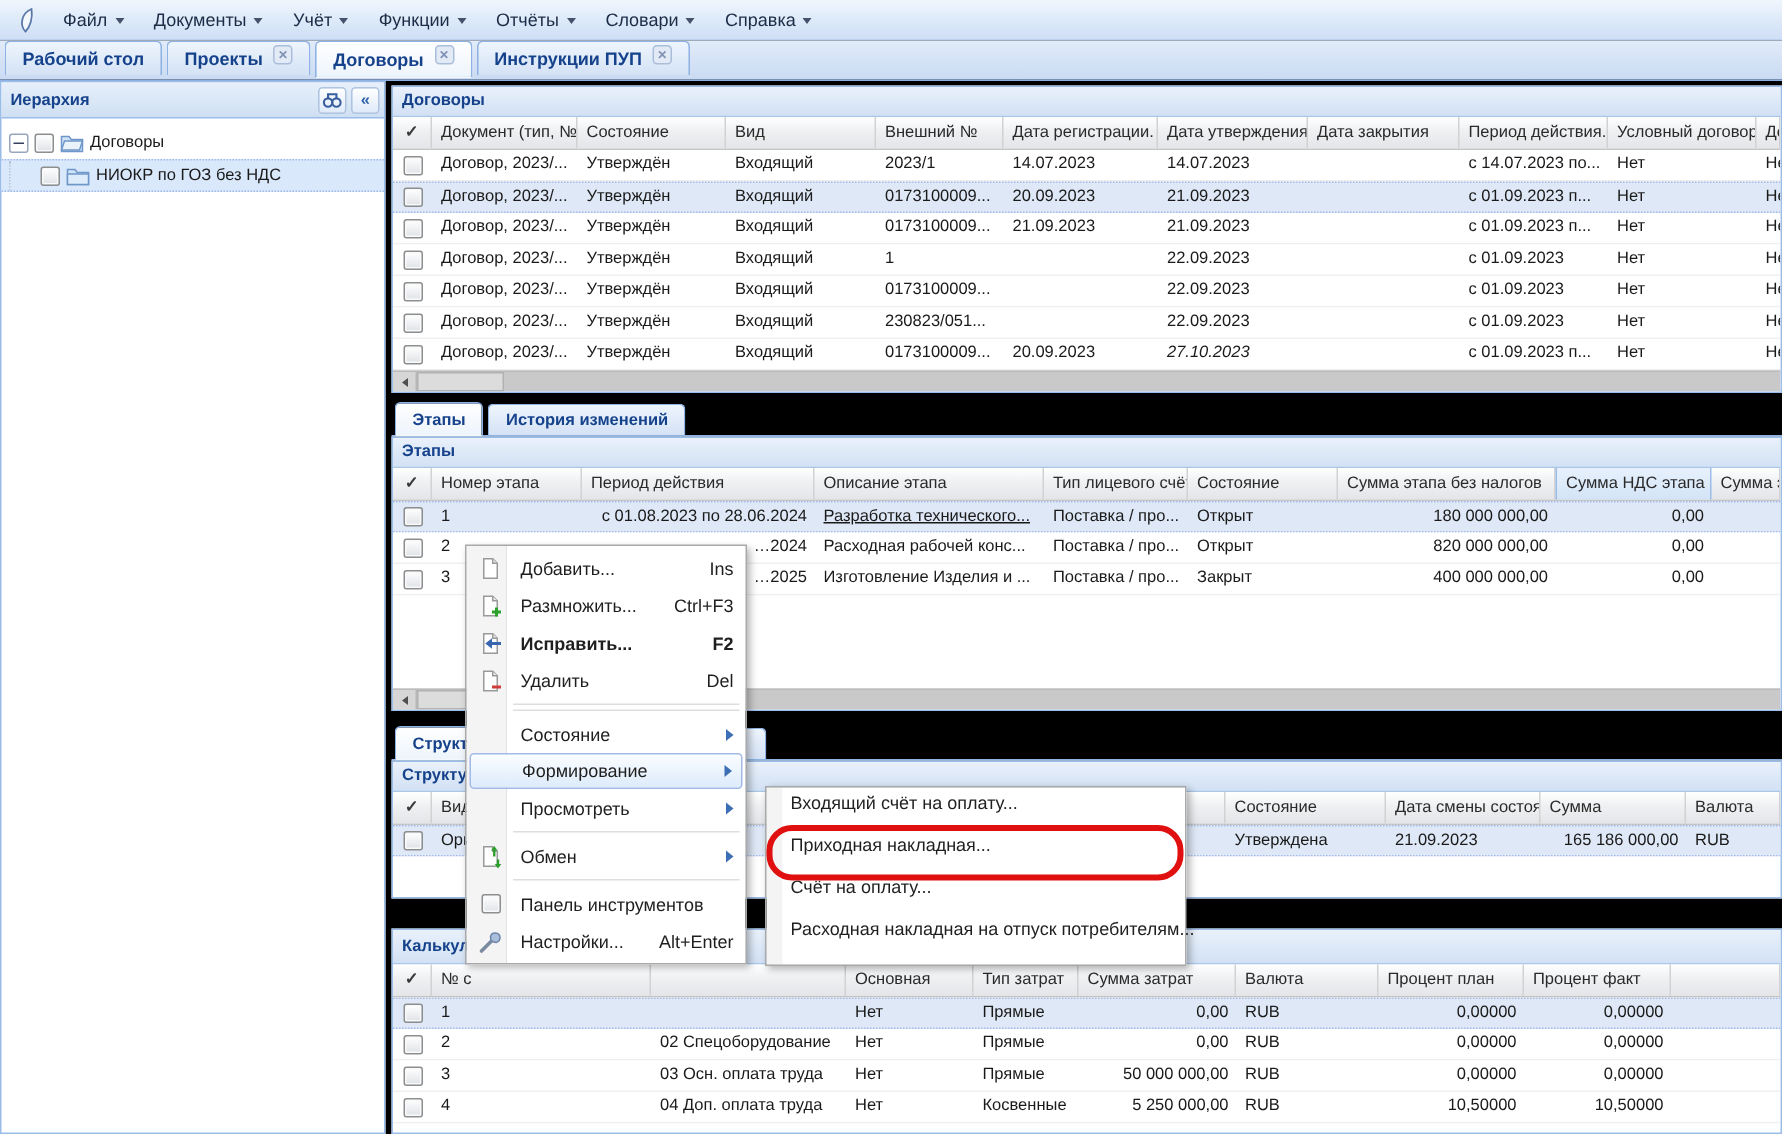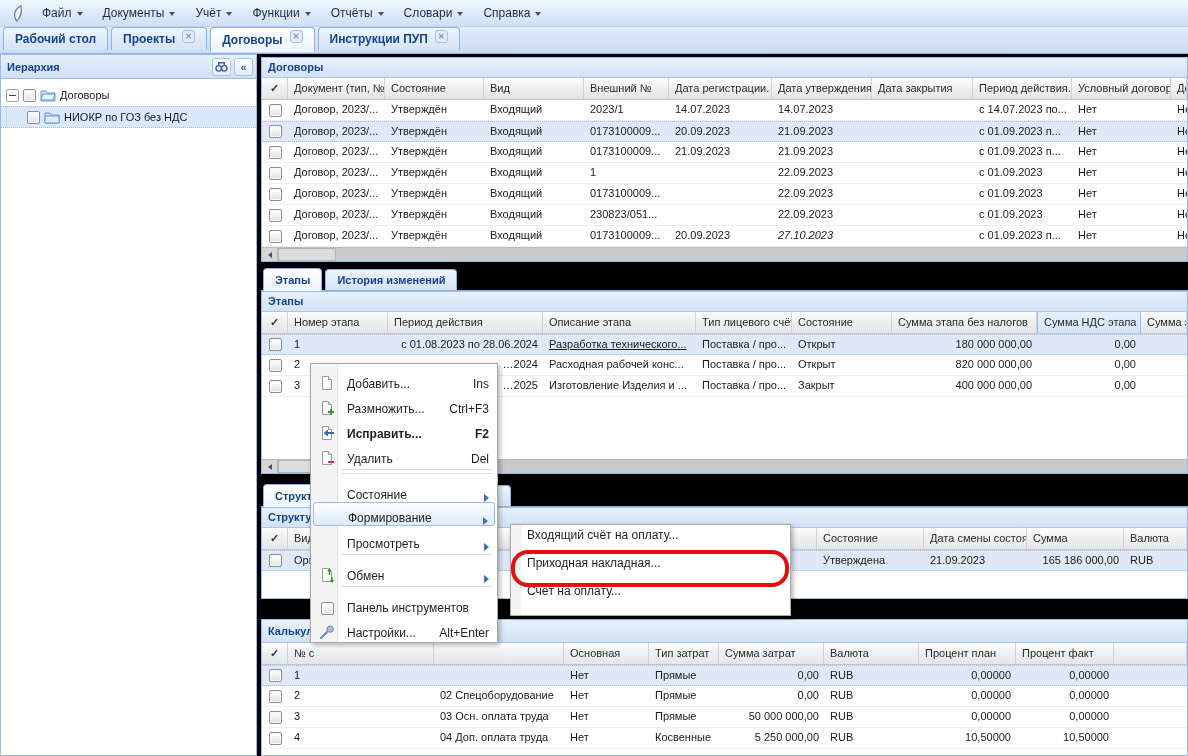--- a/index.html
+++ b/index.html
@@ -68,21 +68,21 @@
   
   .subtabs{position:absolute;left:261px;right:0;height:25px;display:flex;align-items:flex-end;gap:3px;padding-left:2px;
            border-bottom:1px solid #8db2e3}
   .subtabs .tab{height:21px;font-size:11px}
   .subtabs .tab.active{height:23px}
 
   
   #ctx{position:absolute;left:310px;top:363px;width:188px;z-index:50;padding:2px;
        background:linear-gradient(90deg,#f4f4f4 0,#f4f4f4 26px,#e2e2e2 26px,#e2e2e2 27px,#ffffff 27px);
        border:1px solid #a9a9a9;box-shadow:2px 2px 5px rgba(0,0,0,.3)}
-  .ctx-item{display:flex;align-items:flex-end;height:25px;padding:0 6px 0 2px;font-size:12px;color:#1f1f1f}
+  .ctx-item{display:flex;align-items:center;height:25px;padding:0 6px 0 2px;font-size:12px;color:#1f1f1f}
   .ctx-item.bold{font-weight:bold}
   .ctx-item.hl{border:1px solid #a3bae9;border-radius:3px;background:linear-gradient(#fbfdff,#dcebfb);height:24px}
   .ctx-icon{width:24px;flex:none;display:flex;justify-content:center}
   .ctx-label{padding-left:8px;white-space:nowrap}
   .ctx-sc{margin-left:auto;padding-left:10px;white-space:nowrap}
   .ctx-sep{height:1px;background:#dedede;margin:3px 2px 3px 29px}
   .arr{margin-left:auto;width:0;height:0;border-top:4px solid transparent;border-bottom:4px solid transparent;border-left:5px solid #3d6fb4}
 
   
   #submenu{position:absolute;left:510px;top:524px;width:281px;z-index:50;padding:3px 2px;
@@ -603,15 +603,18 @@
   <div id="submenu">
       <div class="sm-item">
         <span>Входящий счёт на оплату...</span>
       </div>
       <div class="sm-item">
         <span>Приходная накладная...</span>
       </div>
       <div class="sm-item">
         <span>Счёт на оплату...</span>
       </div>
+      <div class="sm-item">
+        <span>Расходная накладная на отпуск потребителям...</span>
+      </div>
     </div>
   <div id="annotation" style="border-color: rgb(224, 16, 16);"></div>
 </div>
 
 </body></html>

